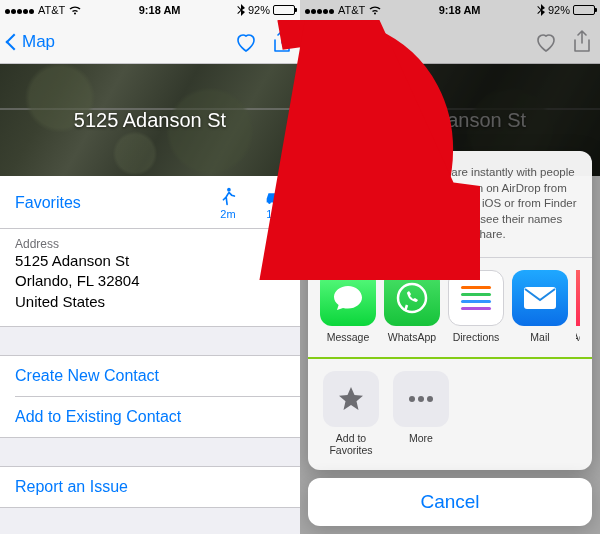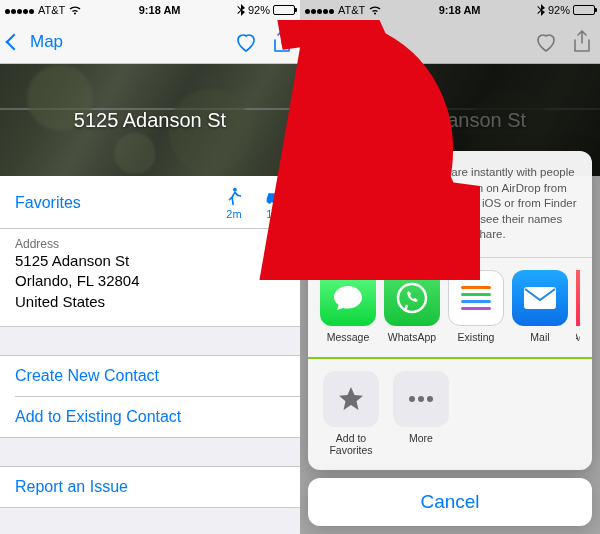--- a/index.html
+++ b/index.html
@@ -37,21 +37,21 @@
   .sb-battery .fill {
     background: #4cd964; height: 100%; width: 92%; border-radius: 1px;
   }
 
   
   .nav-bar {
     height: 44px; background: #f7f7f7; border-bottom: 1px solid #c8c7cc;
     display: flex; align-items: center; justify-content: space-between;
     padding: 0 8px; color: #007aff; font-size: 17px;
   }
-  .nav-back { display: flex; align-items: center; gap: 10px; cursor: pointer; }
+  .nav-back { display: flex; align-items: center; gap: 2px; cursor: pointer; }
   .nav-icons { display: flex; align-items: center; gap: 14px; }
   .chev-left {
     width: 12px; height: 12px; border-left: 2.5px solid #007aff;
     border-bottom: 2.5px solid #007aff; transform: rotate(45deg);
     display: inline-block;
   }
 
   
   .map-header {
     height: 112px; position: relative; overflow: hidden;
@@ -76,21 +76,21 @@
   .sep { height: 1px; background: #c8c7cc; }
   .sep.inset { margin-left: 15px; }
   .row {
     padding: 11px 15px; background: #fff; color: #007aff; font-size: 16px;
   }
   .row.link { cursor: pointer; }
   .directions-row {
     display: flex; align-items: center; justify-content: space-between;
     padding: 10px 15px 8px;
   }
-  .travel-modes { display:flex; gap:18px; align-items:flex-end; }
+  .travel-modes { display:flex; gap:24px; align-items:flex-end; }
   .tm { display:flex; flex-direction:column; align-items:center; font-size:11px; color:#007aff; }
   .tm svg { width:22px; height:22px; }
   .addr-block { padding: 8px 15px 14px; background:#fff; }
   .addr-label { color:#6d6d72; font-size:12px; margin-bottom:0; }
   .addr-text  { color:#000; font-size:15px; line-height:1.35; }
   .spacer { height: 30px; background: #efeff4; border-top:1px solid #c8c7cc; border-bottom:1px solid #c8c7cc; }
 
   
   .dim { position:absolute; inset:0; background:rgba(0,0,0,.35); }
   .phone.right .status-bar,
@@ -312,21 +312,21 @@
         </div>
         <div class="sheet-item">
           <div class="app-icon app-rem">
             <div class="rem-lines">
               <div style="background:#ff6b00"></div>
                 <div style="background:#34c759"></div>
               <div style="background:#3395ff"></div>
                 <div style="background:#af52de"></div>
             </div>
           </div>
-          <span>Existing</span>
+          <span>Directions</span>
         </div>
         <div class="sheet-item">
           <div class="app-icon app-mail">
             <svg width="36" height="26" viewBox="0 0 36 26">
                 <rect x="2" y="2" width="32" height="22" rx="3" fill="#fff"></rect>
                 <path d="M3 4l15 11L33 4" fill="none" stroke="#1e88e5" stroke-width="2"></path>
               </svg>
           </div>
           <span>Mail</span>
         </div>

